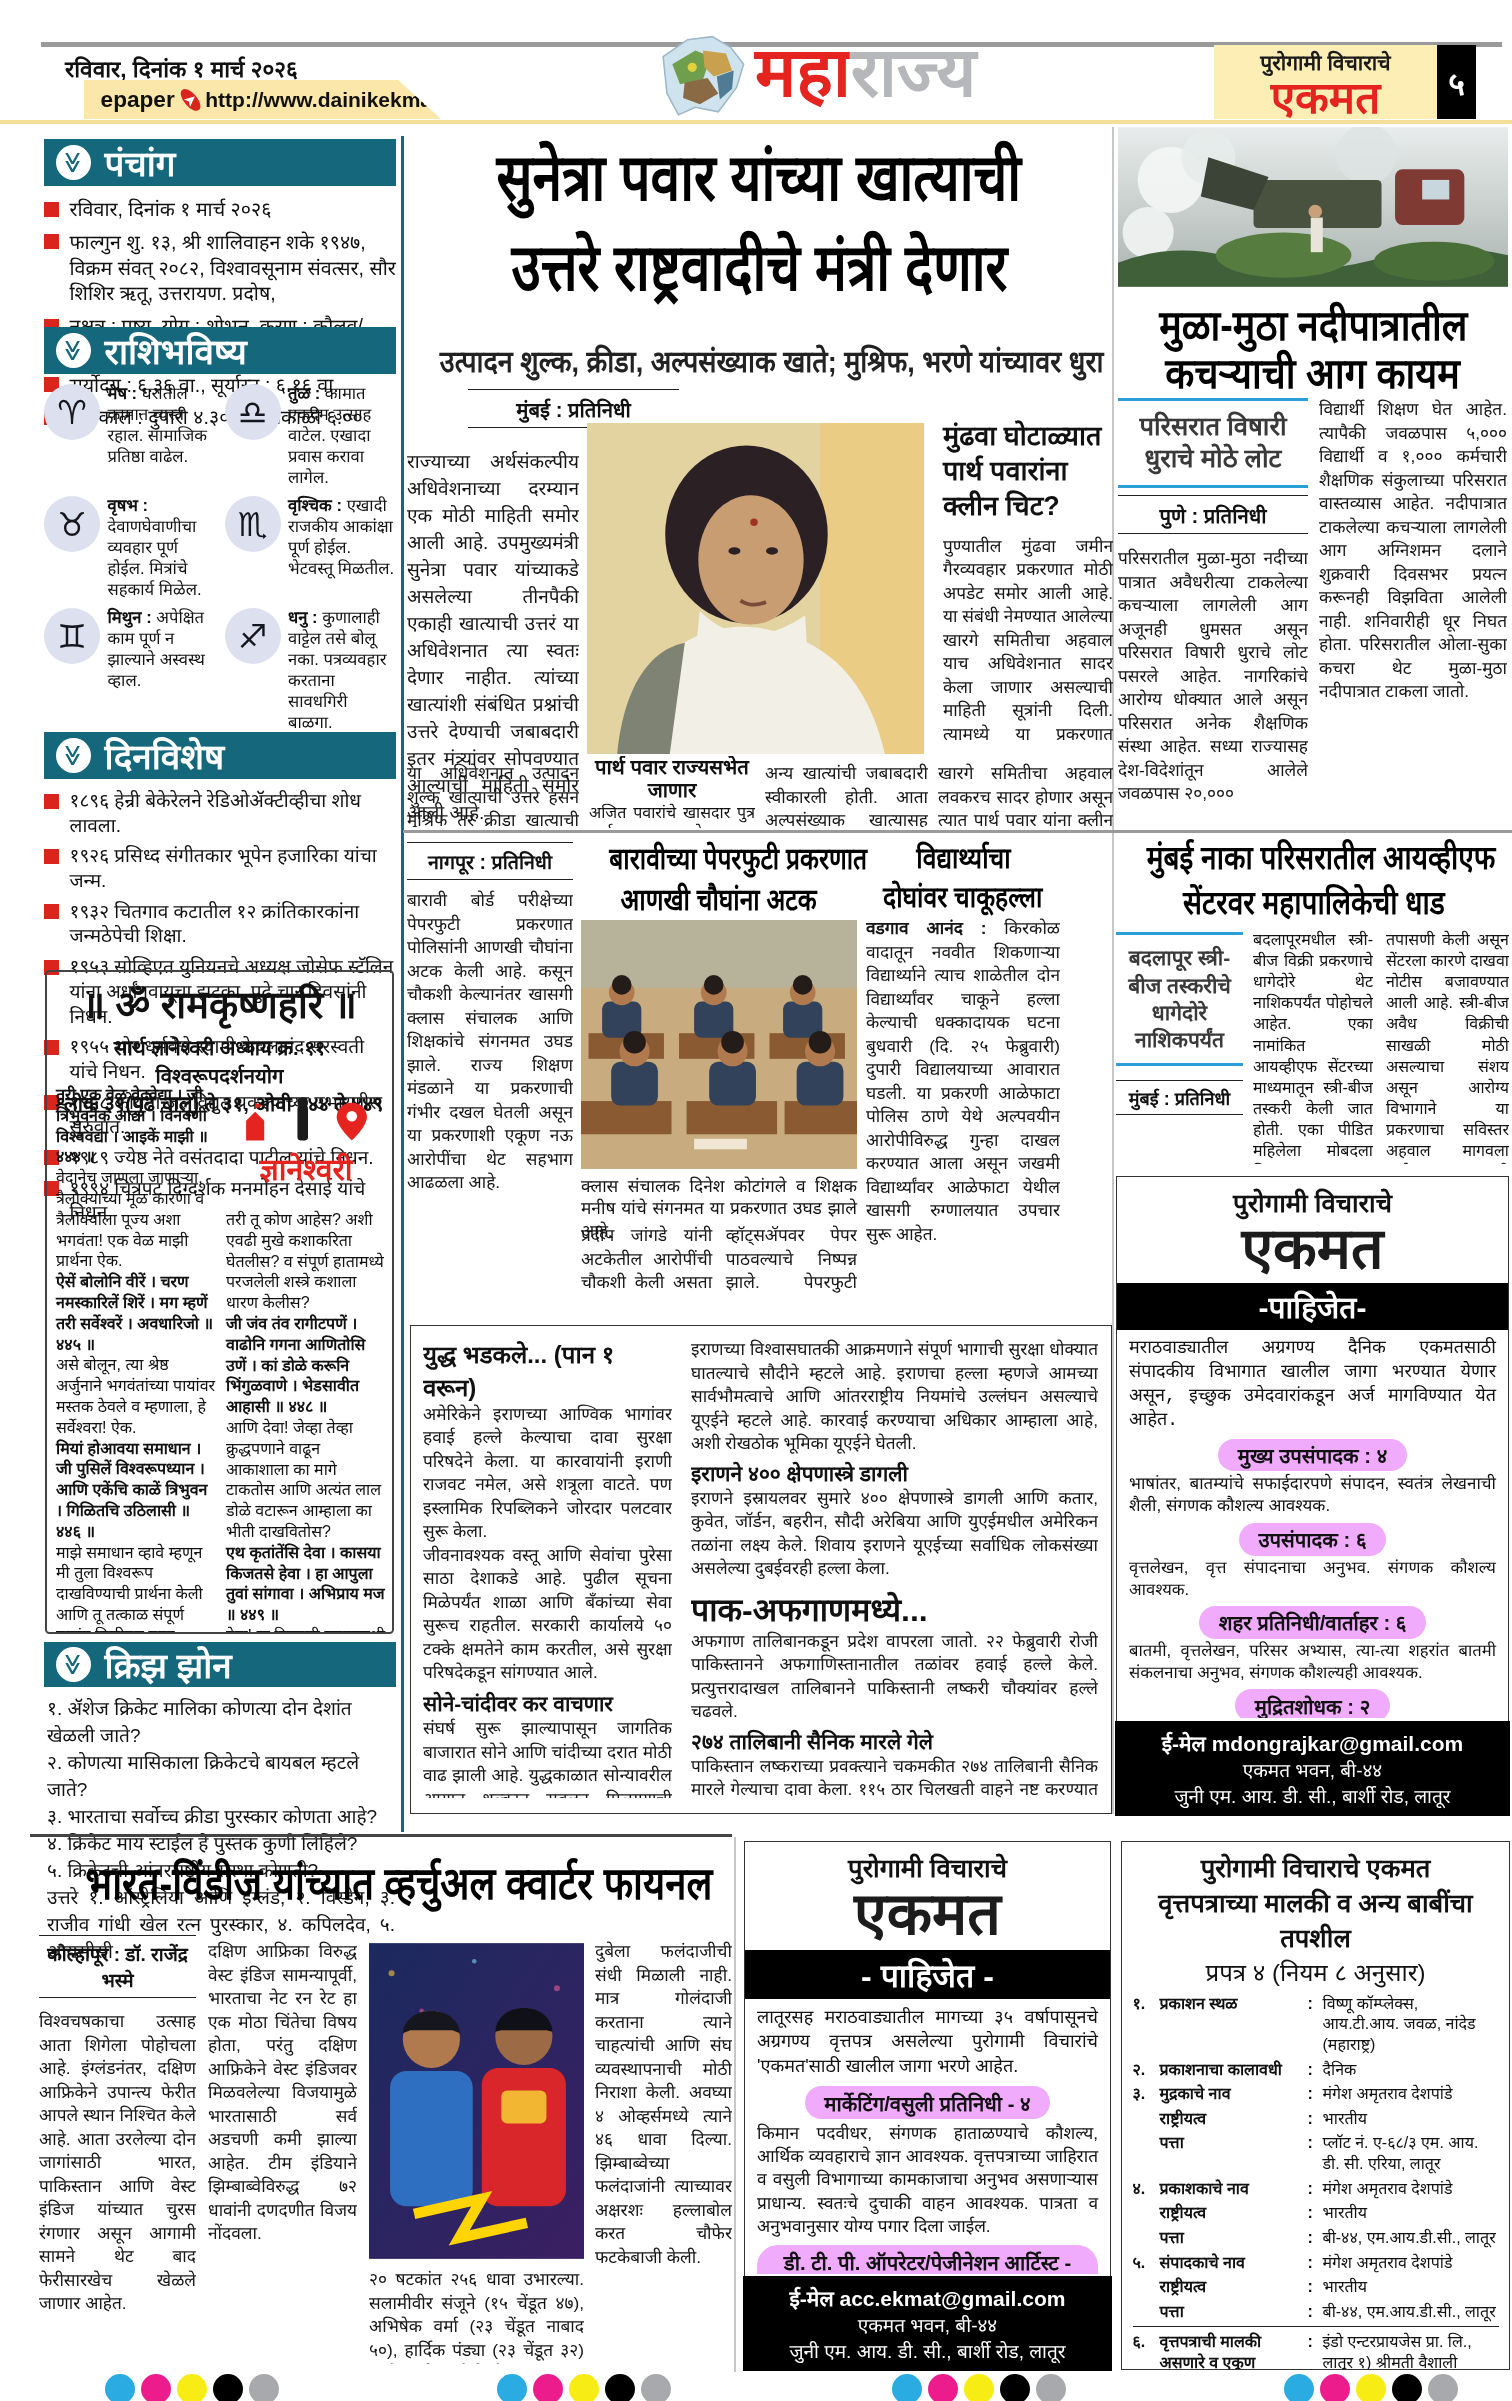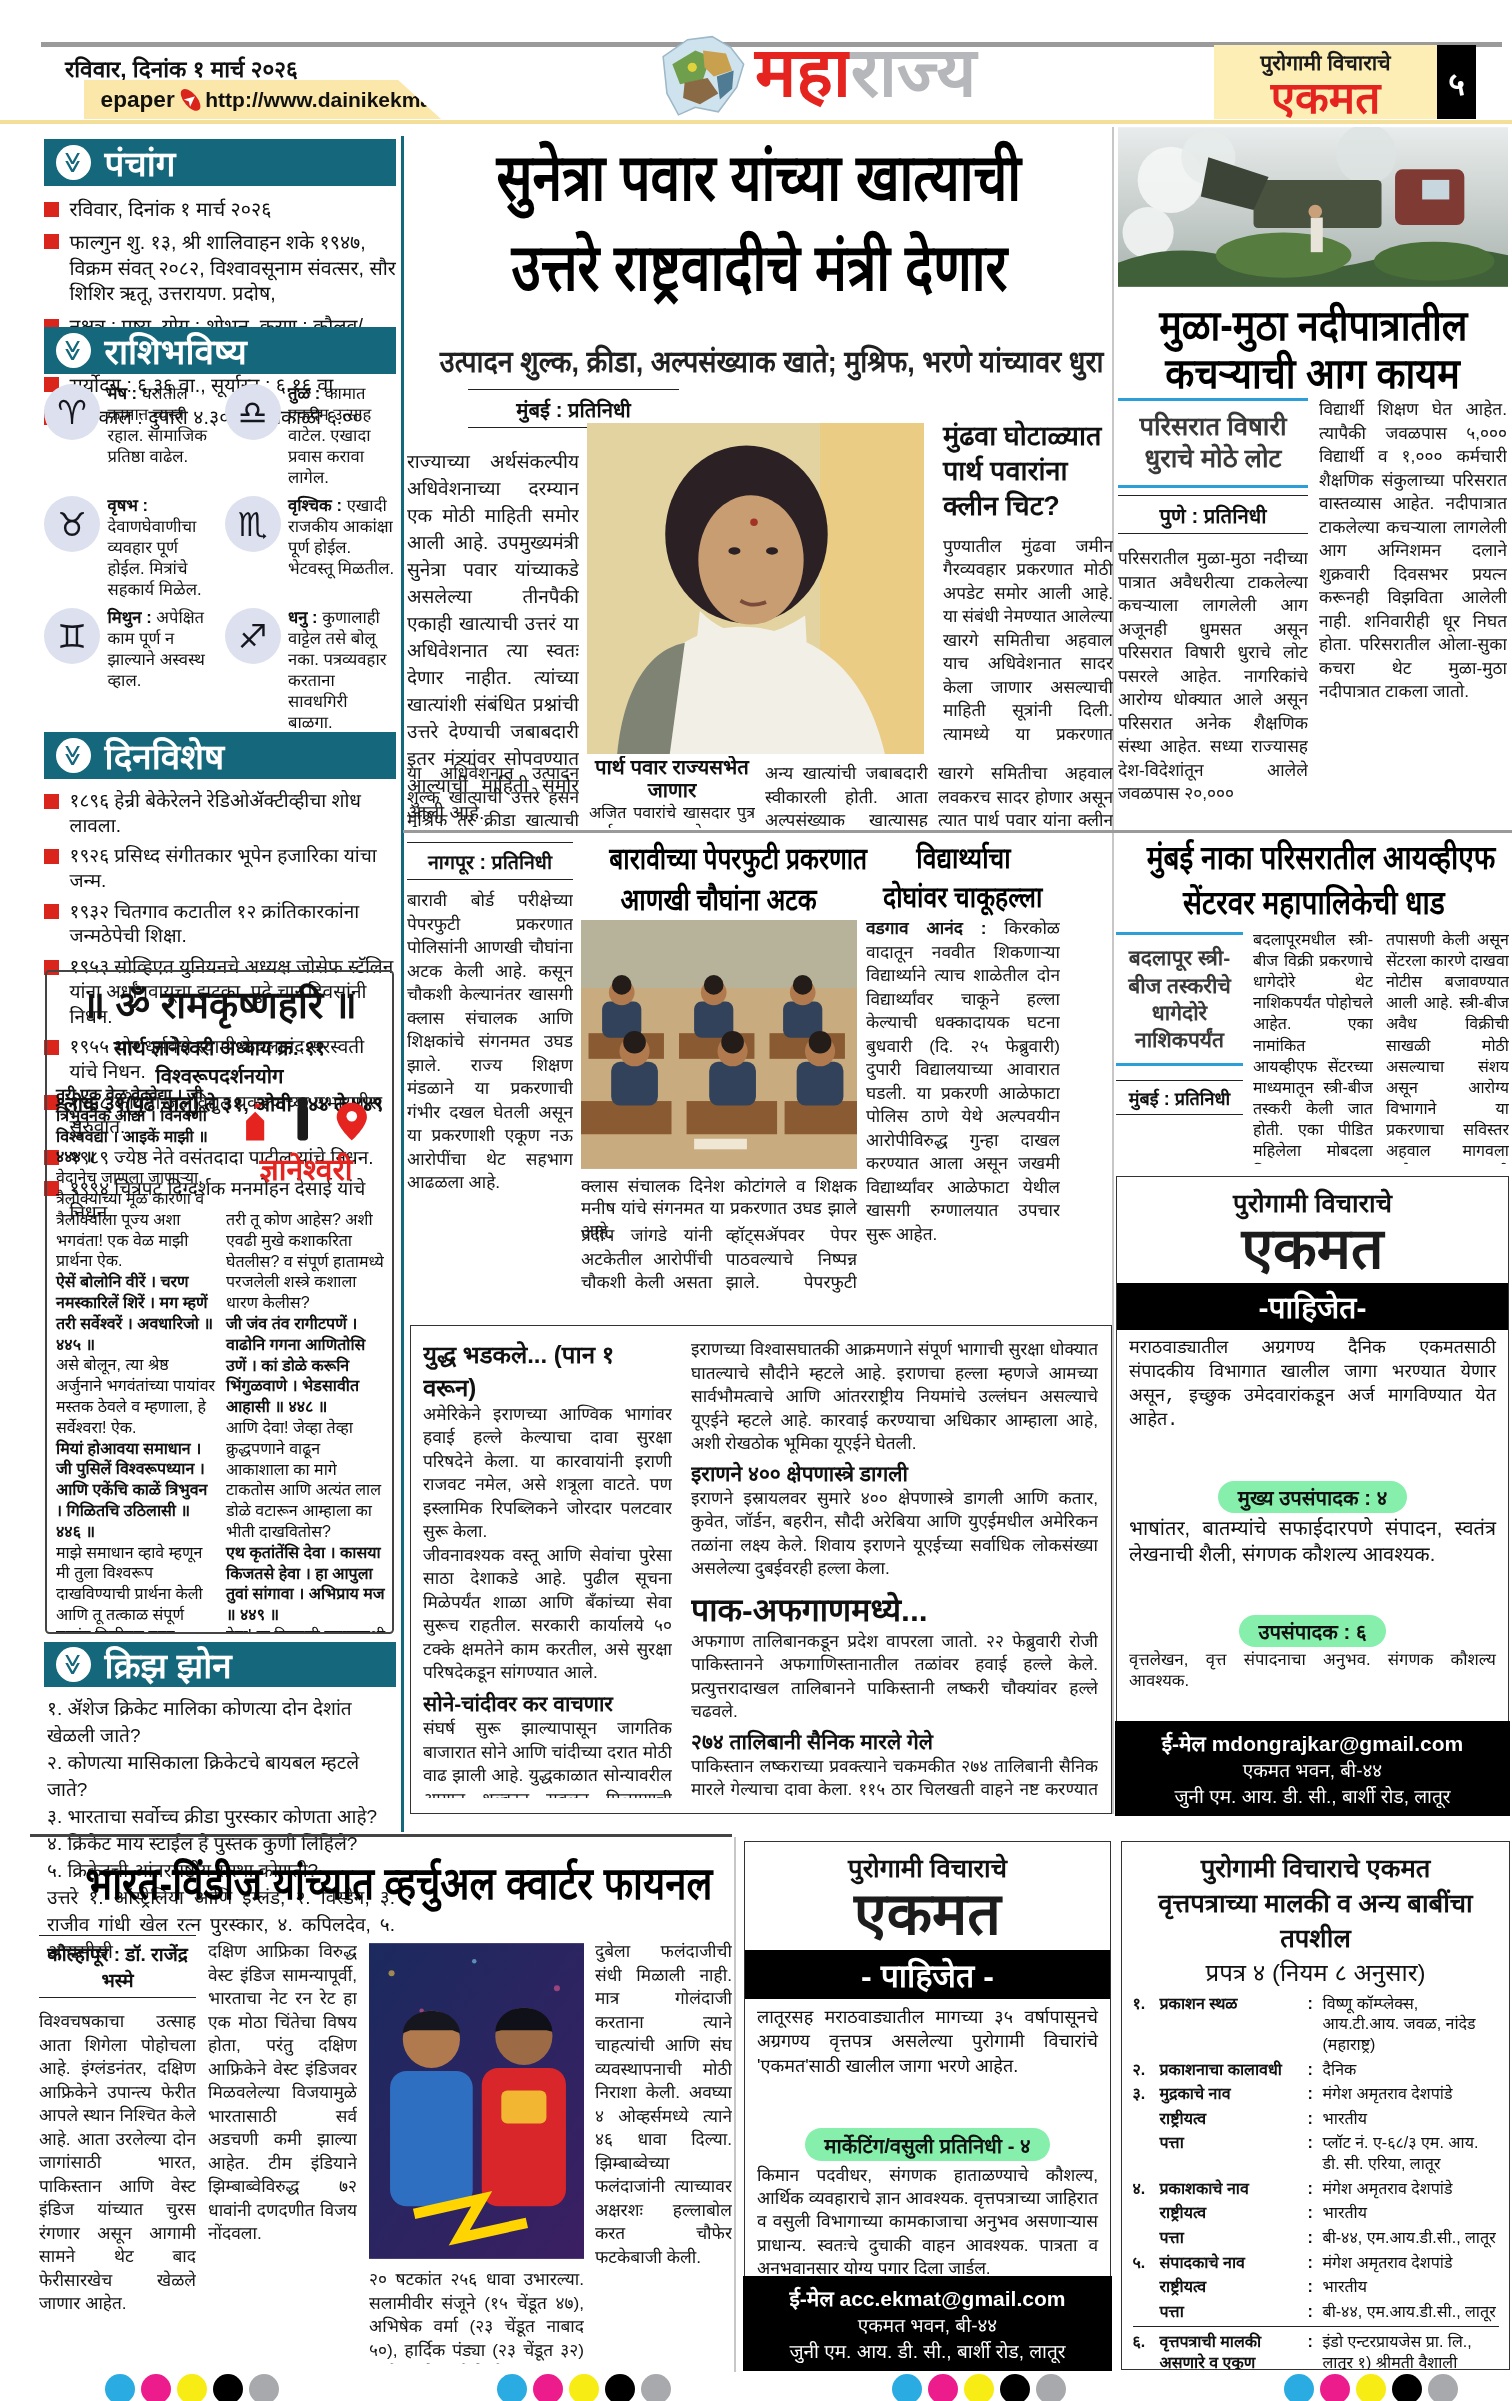--- a/index.html
+++ b/index.html
@@ -26,21 +26,21 @@
   .pan-row{display:flex;font-size:19.6px;line-height:1.32;margin-bottom:6.8px;}
   .din-row{display:flex;font-size:19px;line-height:1.3;margin-bottom:6px;}
   .rz-grid{display:grid;grid-template-columns:1fr 1fr;column-gap:9px;row-gap:7.5px;}
   .rz-cell{display:flex;gap:7.5px;}
   .rz-ic{width:56px;height:56px;border-radius:50%;background:#dde1ef;display:flex;align-items:center;
          justify-content:center;font-size:33px;color:#16161f;flex:0 0 56px;}
   .rz-tx{font-size:16.6px;line-height:1.26;}
   .vline{background:#15687c;width:3px;}
   .gline{background:#9a9a9a;}
   .box{border:1.5px solid #333;}
-  .pill{background:#86efac;border-radius:21px;padding:2.3px 19.6px;font-weight:800;display:inline-block;margin-top:42px;}
+  .pill{background:#f0abfc;border-radius:21px;padding:2.3px 19.6px;font-weight:800;display:inline-block;}
   .adfoot{position:absolute;left:-2.3px;right:-2.3px;bottom:-2.3px;background:#000;color:#fff;
           text-align:center;padding:7.5px 4.5px;}
   .own-row{display:grid;grid-template-columns:27px 148px 15px 1fr;font-size:16px;line-height:1.3;
            margin-bottom:3.8px;font-weight:bold;}
   .own-row .ov{font-weight:normal;}
   .dot{width:30px;height:30px;border-radius:50%;display:inline-block;margin-right:6px;}
   .subbox{border-top:3px solid #2d9fd8;border-bottom:3px solid #2d9fd8;font-weight:900;
           text-align:center;display:flex;align-items:center;justify-content:center;}
   svg{display:block;}
 </style>
@@ -447,21 +447,21 @@
   <div class="ab j bt2" style="left:369px;top:2268px;width:215px;height:96px;overflow:hidden;">२० षटकांत २५६ धावा उभारल्या. सलामीवीर संजूने (१५ चेंडूत ४७), अभिषेक वर्मा (२३ चेंडूत नाबाद ५०), हार्दिक पंड्या (२३ चेंडूत ३२) यांनी फटकेबाजी केली.</div>
   <div class="ab j bt2" style="left:595px;top:1940px;width:137px;height:422px;overflow:hidden;">दुबेला फलंदाजीची संधी मिळाली नाही. मात्र गोलंदाजी करताना त्याने चाहत्यांची आणि संघ व्यवस्थापनाची मोठी निराशा केली. अवघ्या ४ ओव्हर्समध्ये त्याने ४६ धावा दिल्या. झिम्बाब्वेच्या फलंदाजांनी त्याच्यावर अक्षरशः हल्लाबोल करत चौफेर फटकेबाजी केली.</div>
 
   <div class="ab box" style="left:1116px;top:1176px;width:393px;height:639px;box-sizing:border-box;background:#fff;">
     <div class="ab" style="left:0;right:0;top:0;bottom:96px;overflow:hidden;padding:7.5px 12px;">
       <div class="c b" style="font-size:25.6px;">पुरोगामी विचाराचे</div>
       <div class="c w9" style="font-size:57px;line-height:1;color:#1c1c1c;">एकमत</div>
       <div class="c w9" style="background:#000;color:#fff;font-size:30px;padding:3px 0;margin:6px -12px;">-पाहिजेत-</div>
       <div class="j" style="font-size:18px;line-height:1.35;font-family:Liberation Mono, monospace;">मराठवाड्यातील अग्रगण्य दैनिक एकमतसाठी संपादकीय विभागात खालील जागा भरण्यात येणार असून, इच्छुक उमेदवारांकडून अर्ज मागविण्यात येत आहेत.</div>
       <div class="c" style="margin:6px 0 1.5px;"><span class="pill" style="font-size:20.3px;">मुख्य उपसंपादक : ४</span></div>
-      <div class="j" style="font-size:20px;line-height:1.3;">भाषांतर, बातम्यांचे सफाईदारपणे संपादन, स्वतंत्र लेखनाची शैली, संगणक कौशल्य आवश्यक.</div>
+      <div class="j" style="font-size:17px;line-height:1.3;">भाषांतर, बातम्यांचे सफाईदारपणे संपादन, स्वतंत्र लेखनाची शैली, संगणक कौशल्य आवश्यक.</div>
       <div class="c" style="margin:6px 0 1.5px;"><span class="pill" style="font-size:20.3px;">उपसंपादक : ६</span></div>
       <div class="j" style="font-size:16.6px;line-height:1.3;">वृत्तलेखन, वृत्त संपादनाचा अनुभव. संगणक कौशल्य आवश्यक.</div>
       <div class="c" style="margin:6px 0 1.5px;"><span class="pill" style="font-size:20.3px;">शहर प्रतिनिधी/वार्ताहर : ६</span></div>
       <div class="j" style="font-size:16.6px;line-height:1.3;">बातमी, वृत्तलेखन, परिसर अभ्यास, त्या-त्या शहरांत बातमी संकलनाचा अनुभव, संगणक कौशल्यही आवश्यक.</div>
       <div class="c" style="margin:6px 0 1.5px;"><span class="pill" style="font-size:20.3px;">मुद्रितशोधक : २</span></div>
       <div class="j" style="font-size:16.6px;line-height:1.3;border-bottom:1.5px dotted #666;padding-bottom:6px;">मुद्रितशोधनाचा अनुभव आणि मराठी, हिंदी, इंग्रजी भाषेचे ज्ञान आवश्यक.</div>
 
     </div>
     <div class="adfoot">
       <div class="b" style="font-size:21px;">ई-मेल mdongrajkar@gmail.com</div>

